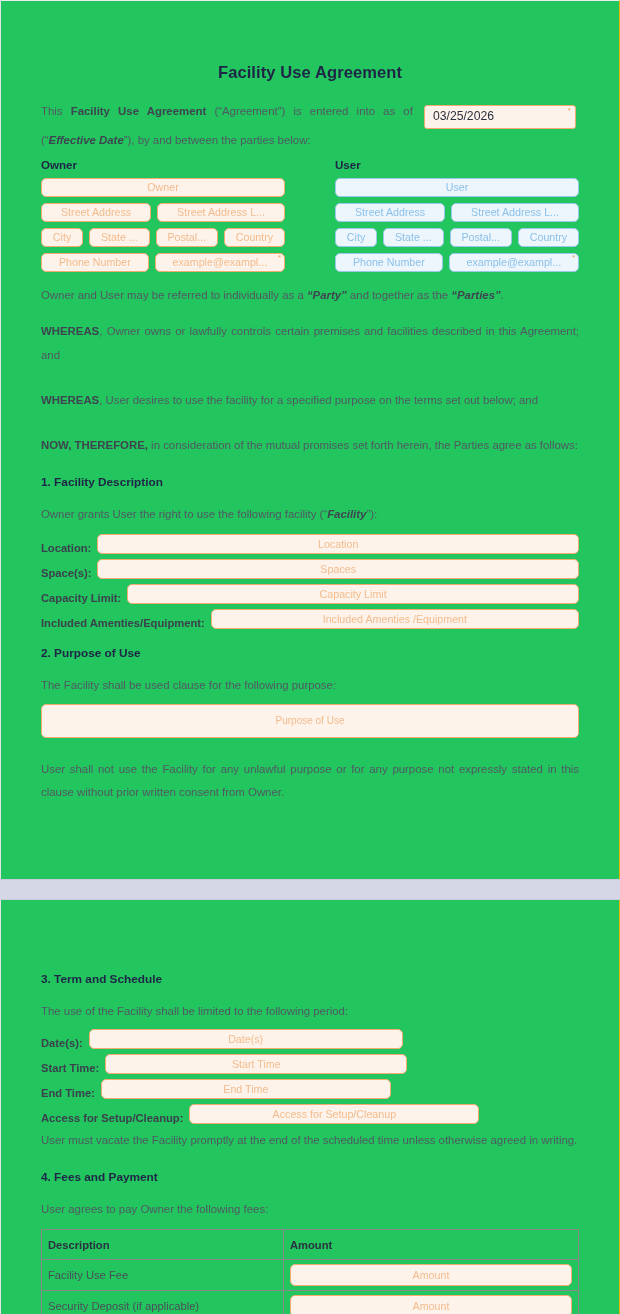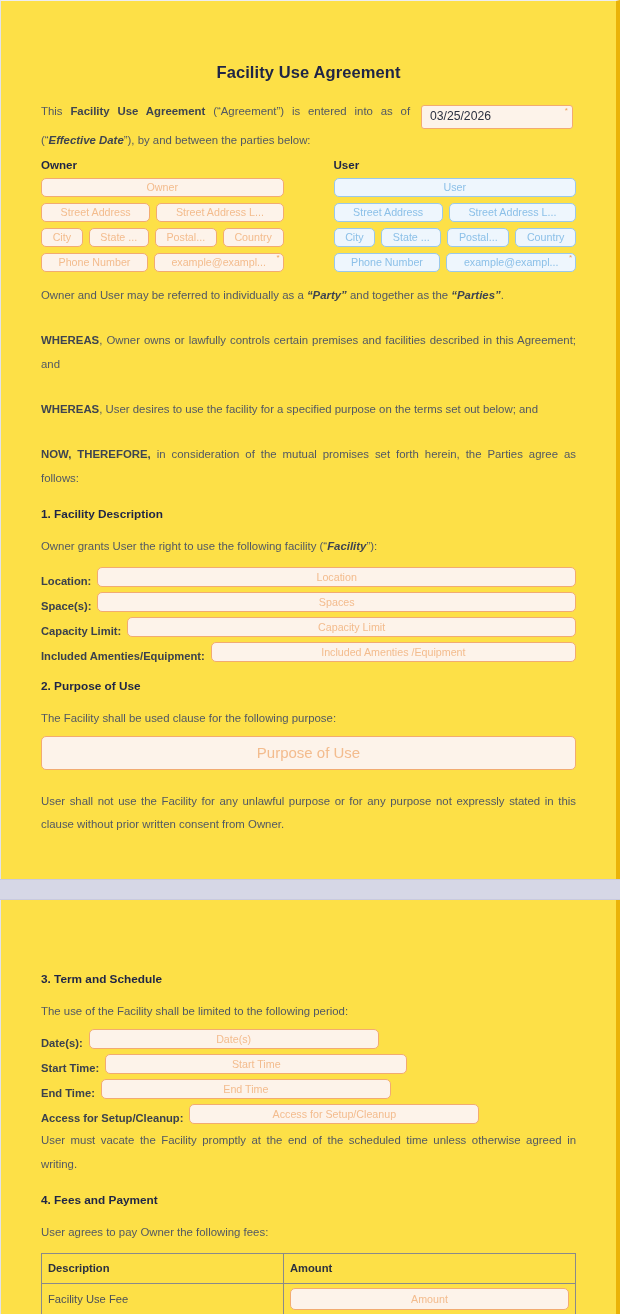--- a/index.html
+++ b/index.html
@@ -10,23 +10,23 @@
   body {
     width: 620px;
     font-family: "Liberation Sans", sans-serif;
     color: #4a4f5a;
     -webkit-font-smoothing: antialiased;
   }
 
   .doc-viewport { width: 620px; position: relative; overflow: hidden; }
 
   .page {
-    background: #fde047;
+    background: #22c55e;
     border-left: 1px solid #e3e3e8;
-    border-right: 4px solid #eab308;
+    border-right: 1px solid #eab308;
     position: relative;
   }
   .page-one { padding: 62px 40px 0 40px; height: 879px; border-top: 1px solid #ededf1; }
   .page-break {
     height: 21px;
     background: #d6d7e6;
     border-top: 1px solid #c9cade;
     border-bottom: 1px solid #c9cade;
   }
   .page-two { padding: 72px 40px 0 40px; }
@@ -107,26 +107,26 @@
     font-size: 11.2px; font-weight: bold; color: #3b414d;
     white-space: nowrap; margin-right: 6px;
   }
   .lrow .fld { flex: 1 1 auto; height: 20px; min-width: 0; }
   .lrow.narrow .fld { flex: 0 1 auto; }
 
   .big-area {
     display: flex; align-items: center; justify-content: center;
     height: 34px; width: 100%;
     background: #fdf3ea; border: 1px solid #f2ab71; border-radius: 5px;
-    color: #f3bc8e; font-size: 15px;
+    color: #f3bc8e; font-size: 10px;
     margin: 6px 0 20px 0;
   }
 
   
-  .t1 .fld { width: 290px; flex: none; }
+  .t1 .fld { width: 314px; flex: none; }
   .t2 .fld { width: 302px; flex: none; }
   .t3 .fld { width: 290px; flex: none; }
   .t4 .fld { width: 290px; flex: none; }
 
   
   table.fees {
     width: 100%; border-collapse: collapse; margin-top: 8px;
     border: 1px solid #8a8a8a;
   }
   table.fees td {
@@ -218,21 +218,21 @@
             <span class="req">*</span>
           </span>
         </div>
       </div>
     </div>
 
     <p class="para" style="margin-top:6px">
       <span>Owner and User may be referred to individually as a </span><span class="bi">“Party”</span><span> and together as the </span><span class="bi">“Parties”</span><span>.</span>
     </p>
 
-    <p class="para spaced" style="margin-top:22px">
+    <p class="para spaced" style="margin-top:13px">
       <span class="b">WHEREAS</span><span>, Owner owns or lawfully controls certain premises and facilities described in this Agreement; and</span>
     </p>
 
     <p class="para spaced">
       <span class="b">WHEREAS</span><span>, User desires to use the facility for a specified purpose on the terms set out below; and</span>
     </p>
 
 
     <p class="para">
       <span class="b">NOW, THEREFORE,</span><span> in consideration of the mutual promises set forth herein, the Parties agree as follows:</span>

